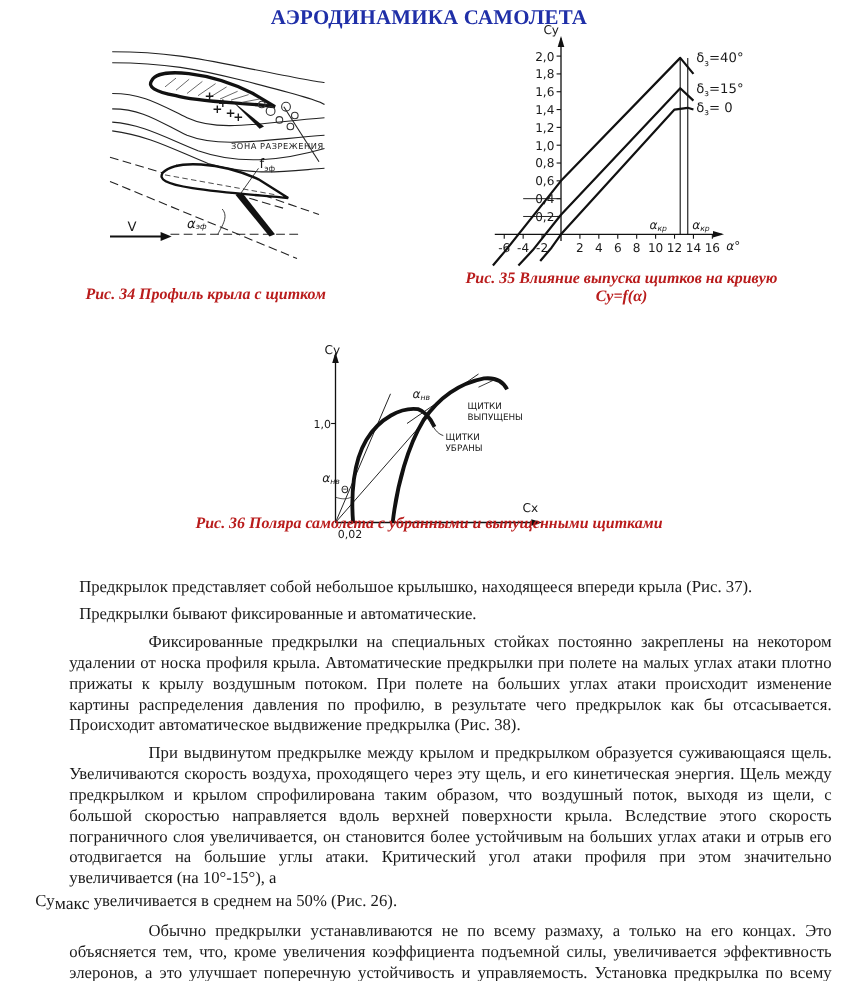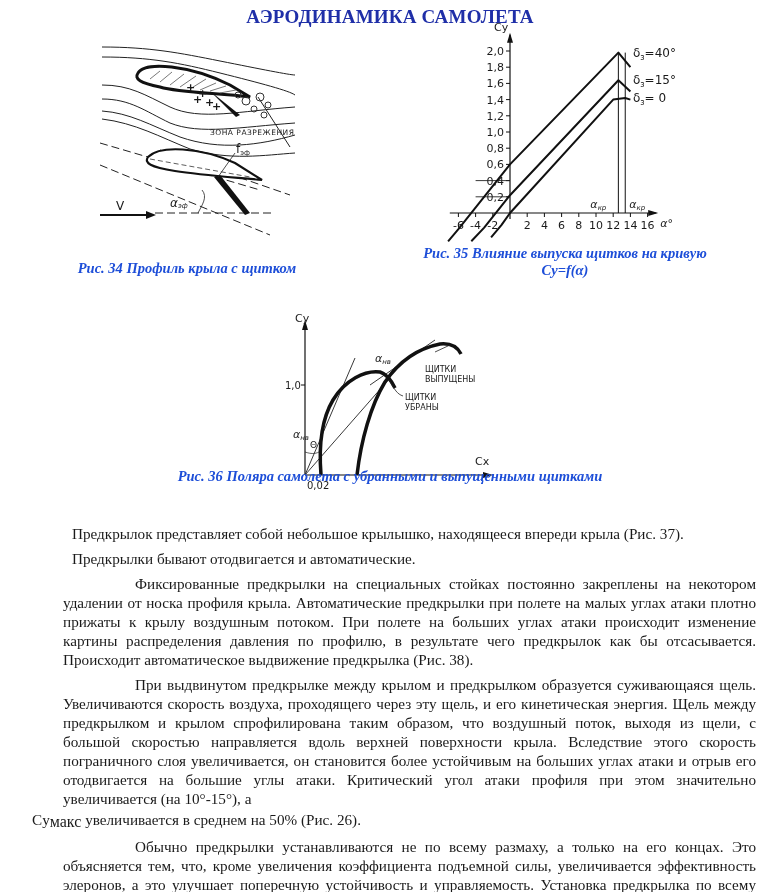--- a/index.html
+++ b/index.html
@@ -1,20 +1,20 @@
 <!DOCTYPE html>
 <html><head>
 <meta charset="utf-8">
 <style>
   html, body { margin: 0; padding: 0; background: #ffffff; }
   body { width: 780px; height: 892px; position: relative; overflow: hidden; font-family: "Liberation Serif", serif; color: #1a1a1a; }
   .title { position: absolute; top: 6px; left: 0; width: 780px; text-align: center; font-family: "Liberation Serif", serif; font-weight: bold; font-size: 19px; color: #1f2fa8; letter-spacing: 0.2px; }
   .fig { position: absolute; }
   .fig svg { display: block; overflow: visible; }
-  .caption { position: absolute; font-family: "Liberation Serif", serif; font-style: italic; font-weight: bold; font-size: 14.5px; color: #1d4ed8; text-align: center; }
+  .caption { position: absolute; font-family: "Liberation Serif", serif; font-style: italic; font-weight: bold; font-size: 14.5px; color: #b91c1c; text-align: center; }
   .text { position: absolute; left: 32px; width: 724px; font-family: "Liberation Serif", serif; font-size: 15.2px; line-height: 19px; color: #1a1a1a; }
   .p { margin: 0; text-align: justify; text-align-last: left; }
   .p.indent { text-indent: 72px; margin-left: 31px; }
   .p.single { text-indent: 40px; }
   sub.sm { font-size: 16px; vertical-align: -2px; }
   svg text { font-family: "DejaVu Sans", sans-serif; fill: #1a1a1a; }
 </style>
 </head>
 <body>
 
@@ -179,18 +179,18 @@
     <text x="140" y="62" font-size="8">ЩИТКИ</text>
     <text x="140" y="72" font-size="8">ВЫПУЩЕНЫ</text>
     <text x="120" y="90" font-size="8">ЩИТКИ</text>
     <text x="120" y="100" font-size="8">УБРАНЫ</text>
   </svg>
 </div>
 <div class="caption" style="left:100px; top:468px; width:580px;">Рис. 36 Поляра самолета с убранными и выпущенными щитками</div>
 
 <div class="text" style="top:524px;">
   <p class="p single" style="margin-bottom:6px;">Предкрылок представляет собой небольшое крылышко, находящееся впереди крыла (Рис. 37).</p>
-  <p class="p single" style="margin-bottom:6px;">Предкрылки бывают отодвигается и автоматические.</p>
+  <p class="p single" style="margin-bottom:6px;">Предкрылки бывают фиксированные и автоматические.</p>
   <p class="p indent" style="margin-bottom:6px;">Фиксированные предкрылки на специальных стойках постоянно закреплены на некотором удалении от носка профиля крыла. Автоматические предкрылки при полете на малых углах атаки плотно прижаты к крылу воздушным потоком. При полете на больших углах атаки происходит изменение картины распределения давления по профилю, в результате чего предкрылок как бы отсасывается. Происходит автоматическое выдвижение предкрылка (Рис. 38).</p>
   <p class="p indent" style="margin-bottom:2px;">При выдвинутом предкрылке между крылом и предкрылком образуется суживающаяся щель. Увеличиваются скорость воздуха, проходящего через эту щель, и его кинетическая энергия. Щель между предкрылком и крылом спрофилирована таким образом, что воздушный поток, выходя из щели, с большой скоростью направляется вдоль верхней поверхности крыла. Вследствие этого скорость пограничного слоя увеличивается, он становится более устойчивым на больших углах атаки и отрыв его отодвигается на большие углы атаки. Критический угол атаки профиля при этом значительно увеличивается (на 10°-15°), а</p>
   <p class="p" style="margin-bottom:6px;"><span>Cy</span><sub class="sm">макс</sub><span> увеличивается в среднем на 50% (Рис. 26).</span></p>
   <p class="p indent">Обычно предкрылки устанавливаются не по всему размаху, а только на его концах. Это объясняется тем, что, кроме увеличения коэффициента подъемной силы, увеличивается эффективность элеронов, а это улучшает поперечную устойчивость и управляемость. Установка предкрылка по всему размаху значительно увеличила бы критический угол атаки крыла в целом, и для его реализации на посадке пришлось бы стойки основных ног шасси делать очень высокими.</p>
 </div>
 
 </body></html>

